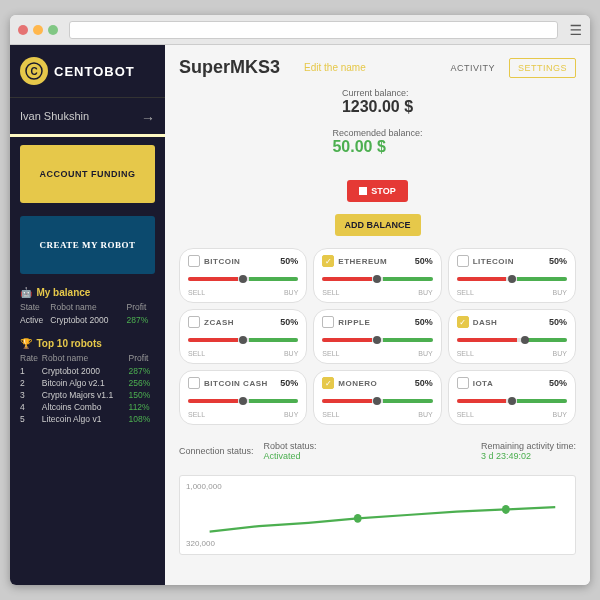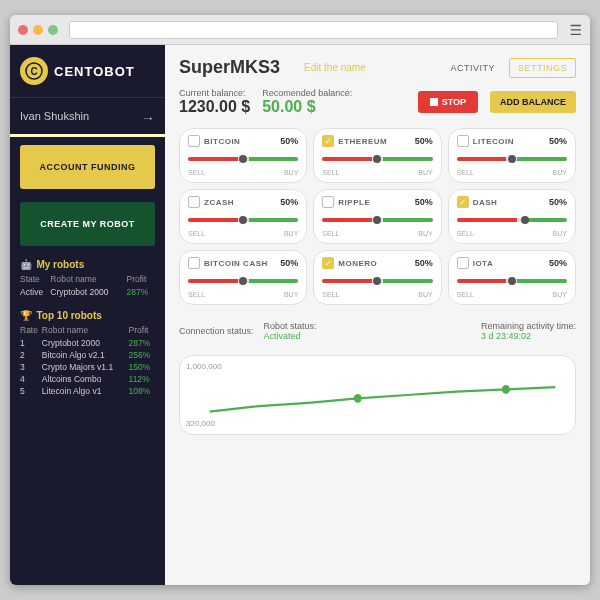--- a/index.html
+++ b/index.html
@@ -85,30 +85,30 @@
       display: flex;
       align-items: center;
       justify-content: space-between;
       padding: 10px 10px;
       border-bottom: 3px solid #fef9c3;
     }
     .sidebar-user-name { font-size: 11px; color: #ccc; }
     .sidebar-logout { font-size: 14px; color: #aaa; cursor: pointer; }
     .sidebar-btn {
       margin: 8px 10px 5px;
-      padding: 17px 6px;
+      padding: 24px 6px;
       border-radius: 3px;
       font-size: 9px;
       font-weight: bold;
       text-align: center;
       cursor: pointer;
       letter-spacing: 0.5px;
     }
     .btn-yellow { background: #e6c84a; color: #1a1a2e; }
-    .btn-green { background: #14532d; color: white; }
+    .btn-green { background: #0c4a6e; color: white; font-family: Liberation Serif, serif; }
     .sidebar-section {
       padding: 8px 10px 4px;
     }
     .sidebar-section-title {
       font-size: 10px;
       color: #e6c84a;
       font-weight: bold;
       margin-bottom: 4px;
       display: flex;
       align-items: center;
@@ -159,20 +159,21 @@
       padding: 4px 8px;
       border-radius: 2px;
       cursor: pointer;
       letter-spacing: 0.5px;
     }
     .balance-row {
       display: flex;
       align-items: center;
       gap: 12px;
       margin-bottom: 12px;
+      flex-direction: column;
     }
     .balance-item { display: flex; flex-direction: column; }
     .balance-label { font-size: 9px; color: #666; }
     .balance-value { font-size: 16px; font-weight: bold; color: #333; }
     .balance-value.green { color: #4caf50; }
     .balance-spacer { flex: 1; }
     .btn-stop {
       background: #e53935;
       color: white;
       font-size: 9px;
@@ -269,21 +270,21 @@
     }
     .status-item { display: flex; flex-direction: column; }
     .status-label { font-size: 9px; color: #666; }
     .status-value { font-size: 9px; color: #333; }
     .status-value.green { color: #4caf50; font-weight: normal; }
     .status-divider { flex: 1; }
     
     .chart-area {
       background: white;
       border: 1px solid #e0e0e0;
-      border-radius: 14px;
+      border-radius: 3px;
       height: 80px;
       position: relative;
     }
     .chart-label {
       font-size: 8px;
       color: #999;
       position: absolute;
       left: 6px;
     }
     .chart-label-top { top: 6px; }
@@ -320,21 +321,21 @@
         <span class="sidebar-user-name">Ivan Shukshin</span>
         <span class="sidebar-logout">→</span>
       </div>
 
       <div class="sidebar-btn btn-yellow">ACCOUNT FUNDING</div>
       <div class="sidebar-btn btn-green">CREATE MY ROBOT</div>
 
       <div class="sidebar-section">
         <div class="sidebar-section-title">
           <span>🤖</span>
-          <span>My robots</span>
+          <span>My balance</span>
         </div>
         <table class="sidebar-table">
           <tbody>
               <tr>
             <th>State</th>
             <th>Robot name</th>
             <th>Profit</th>
           </tr>
           <tr>
             <td>Active</td>

